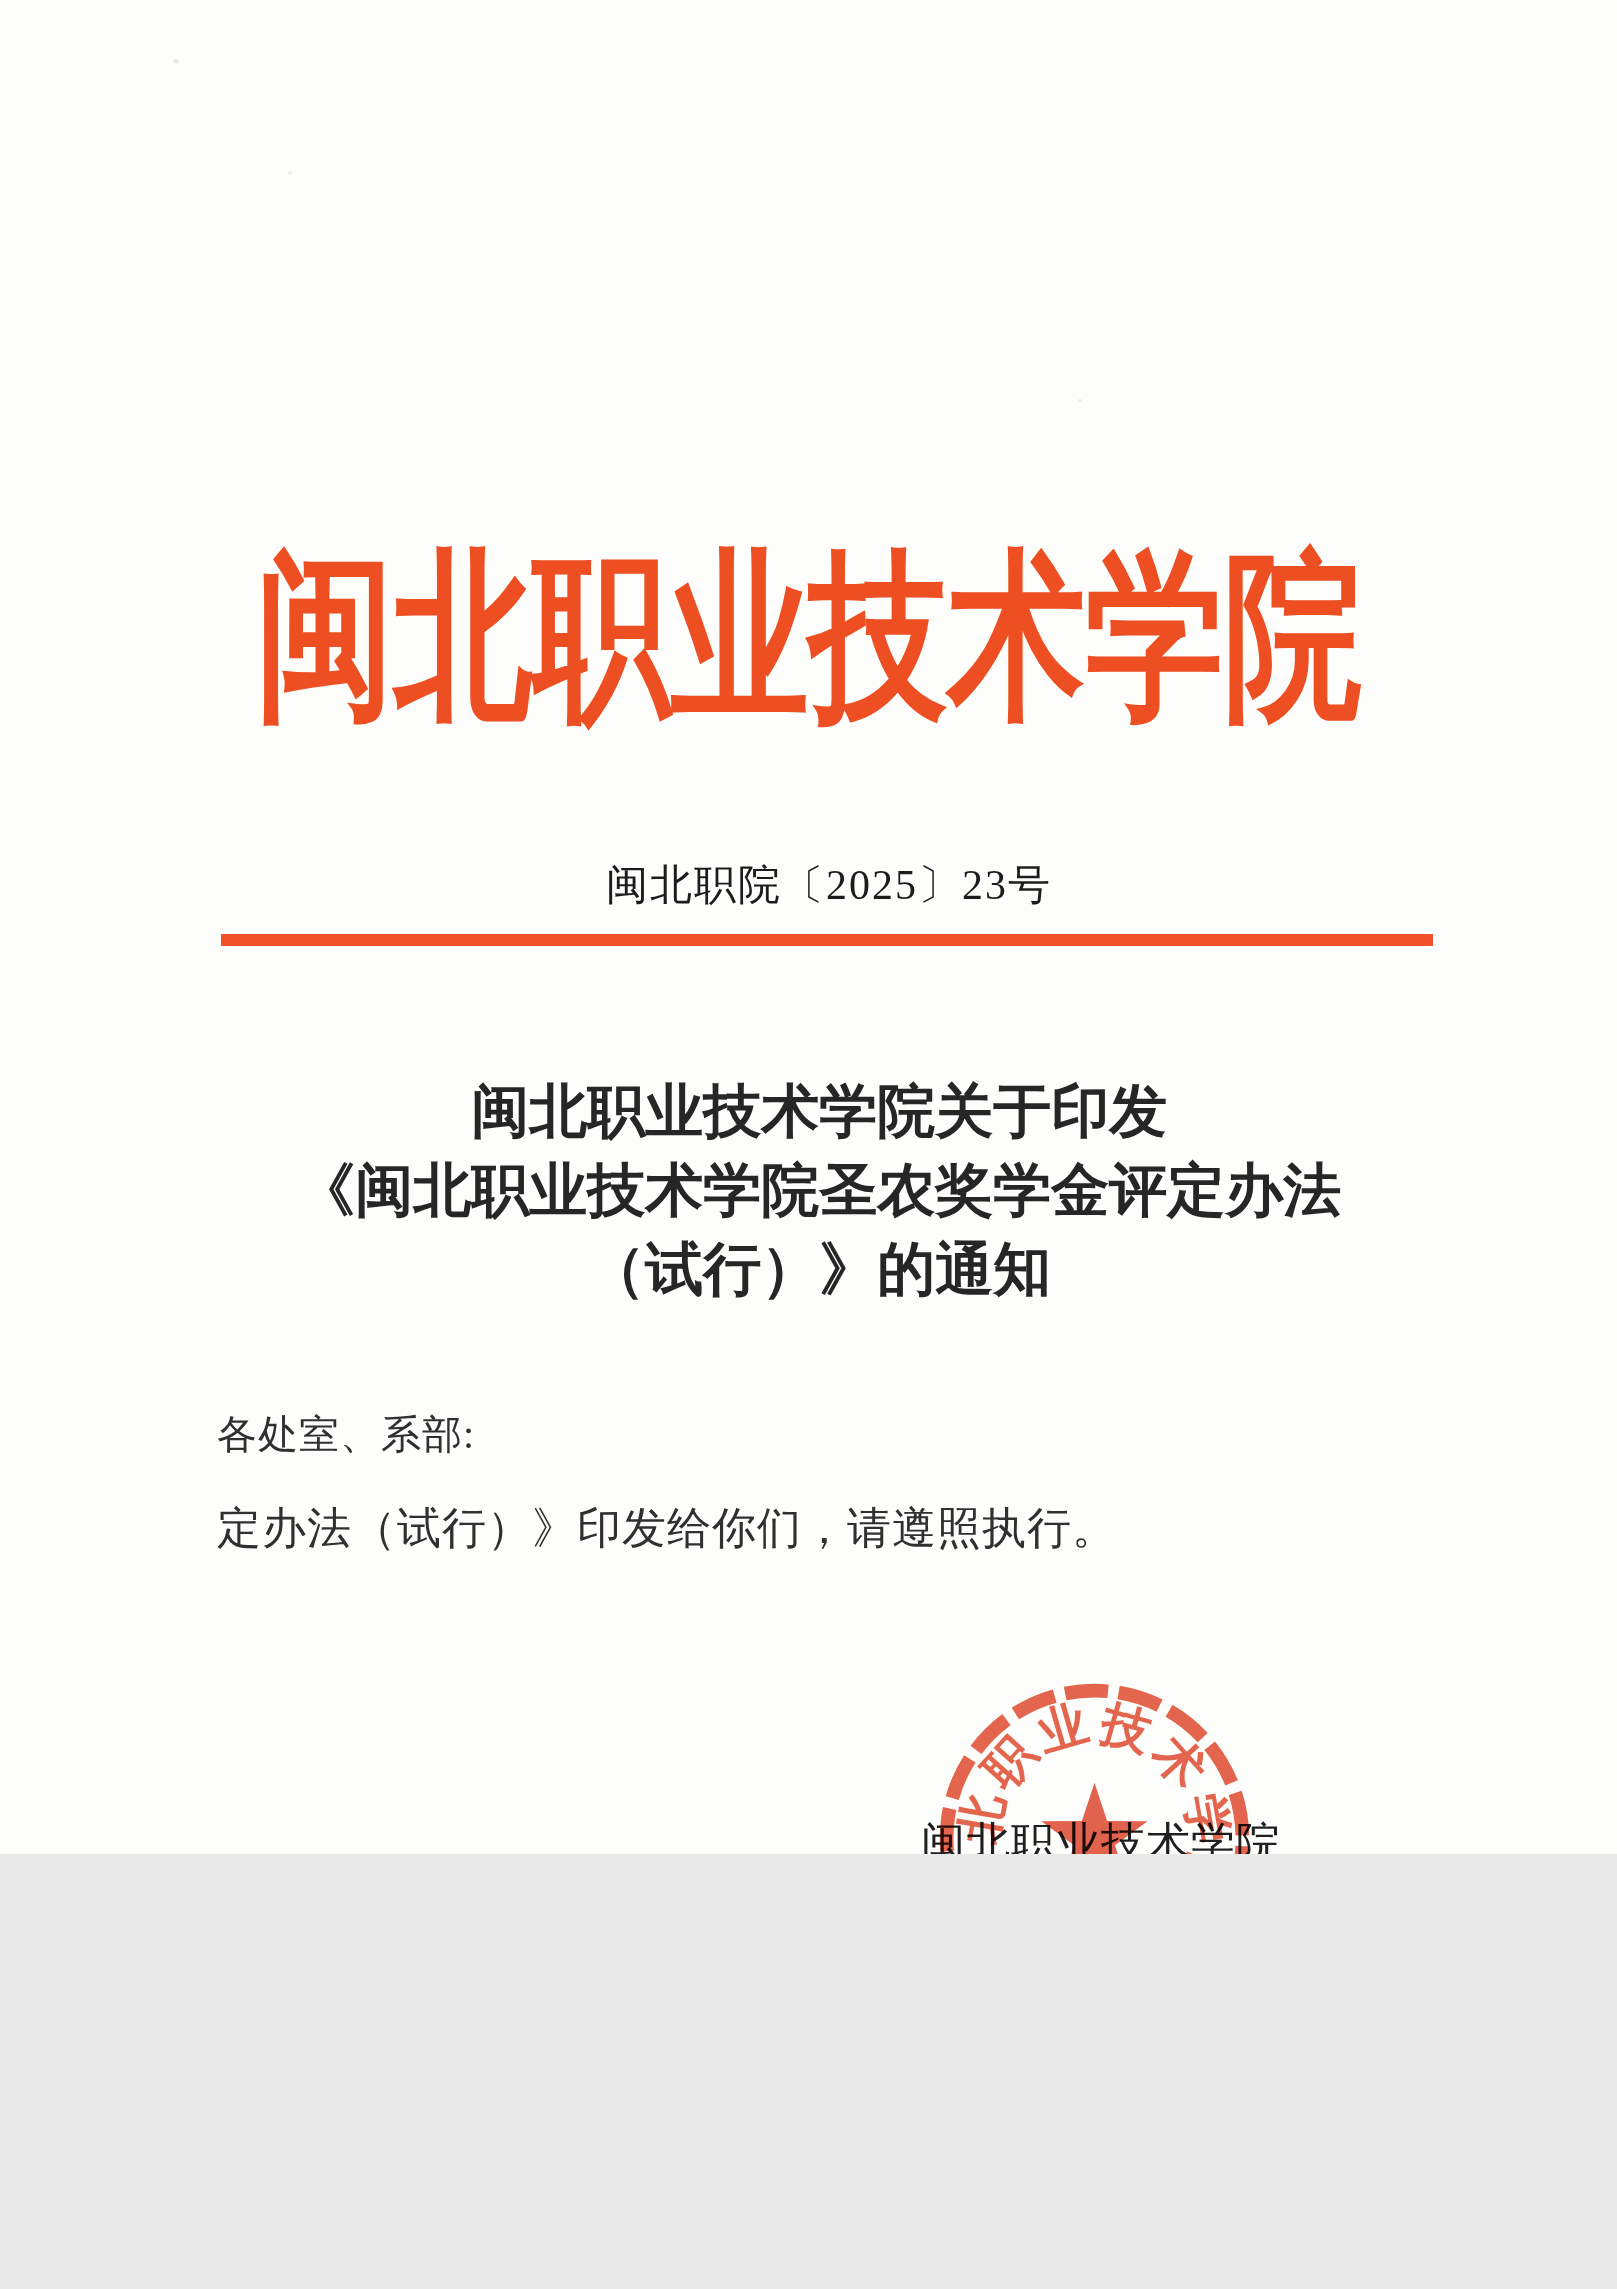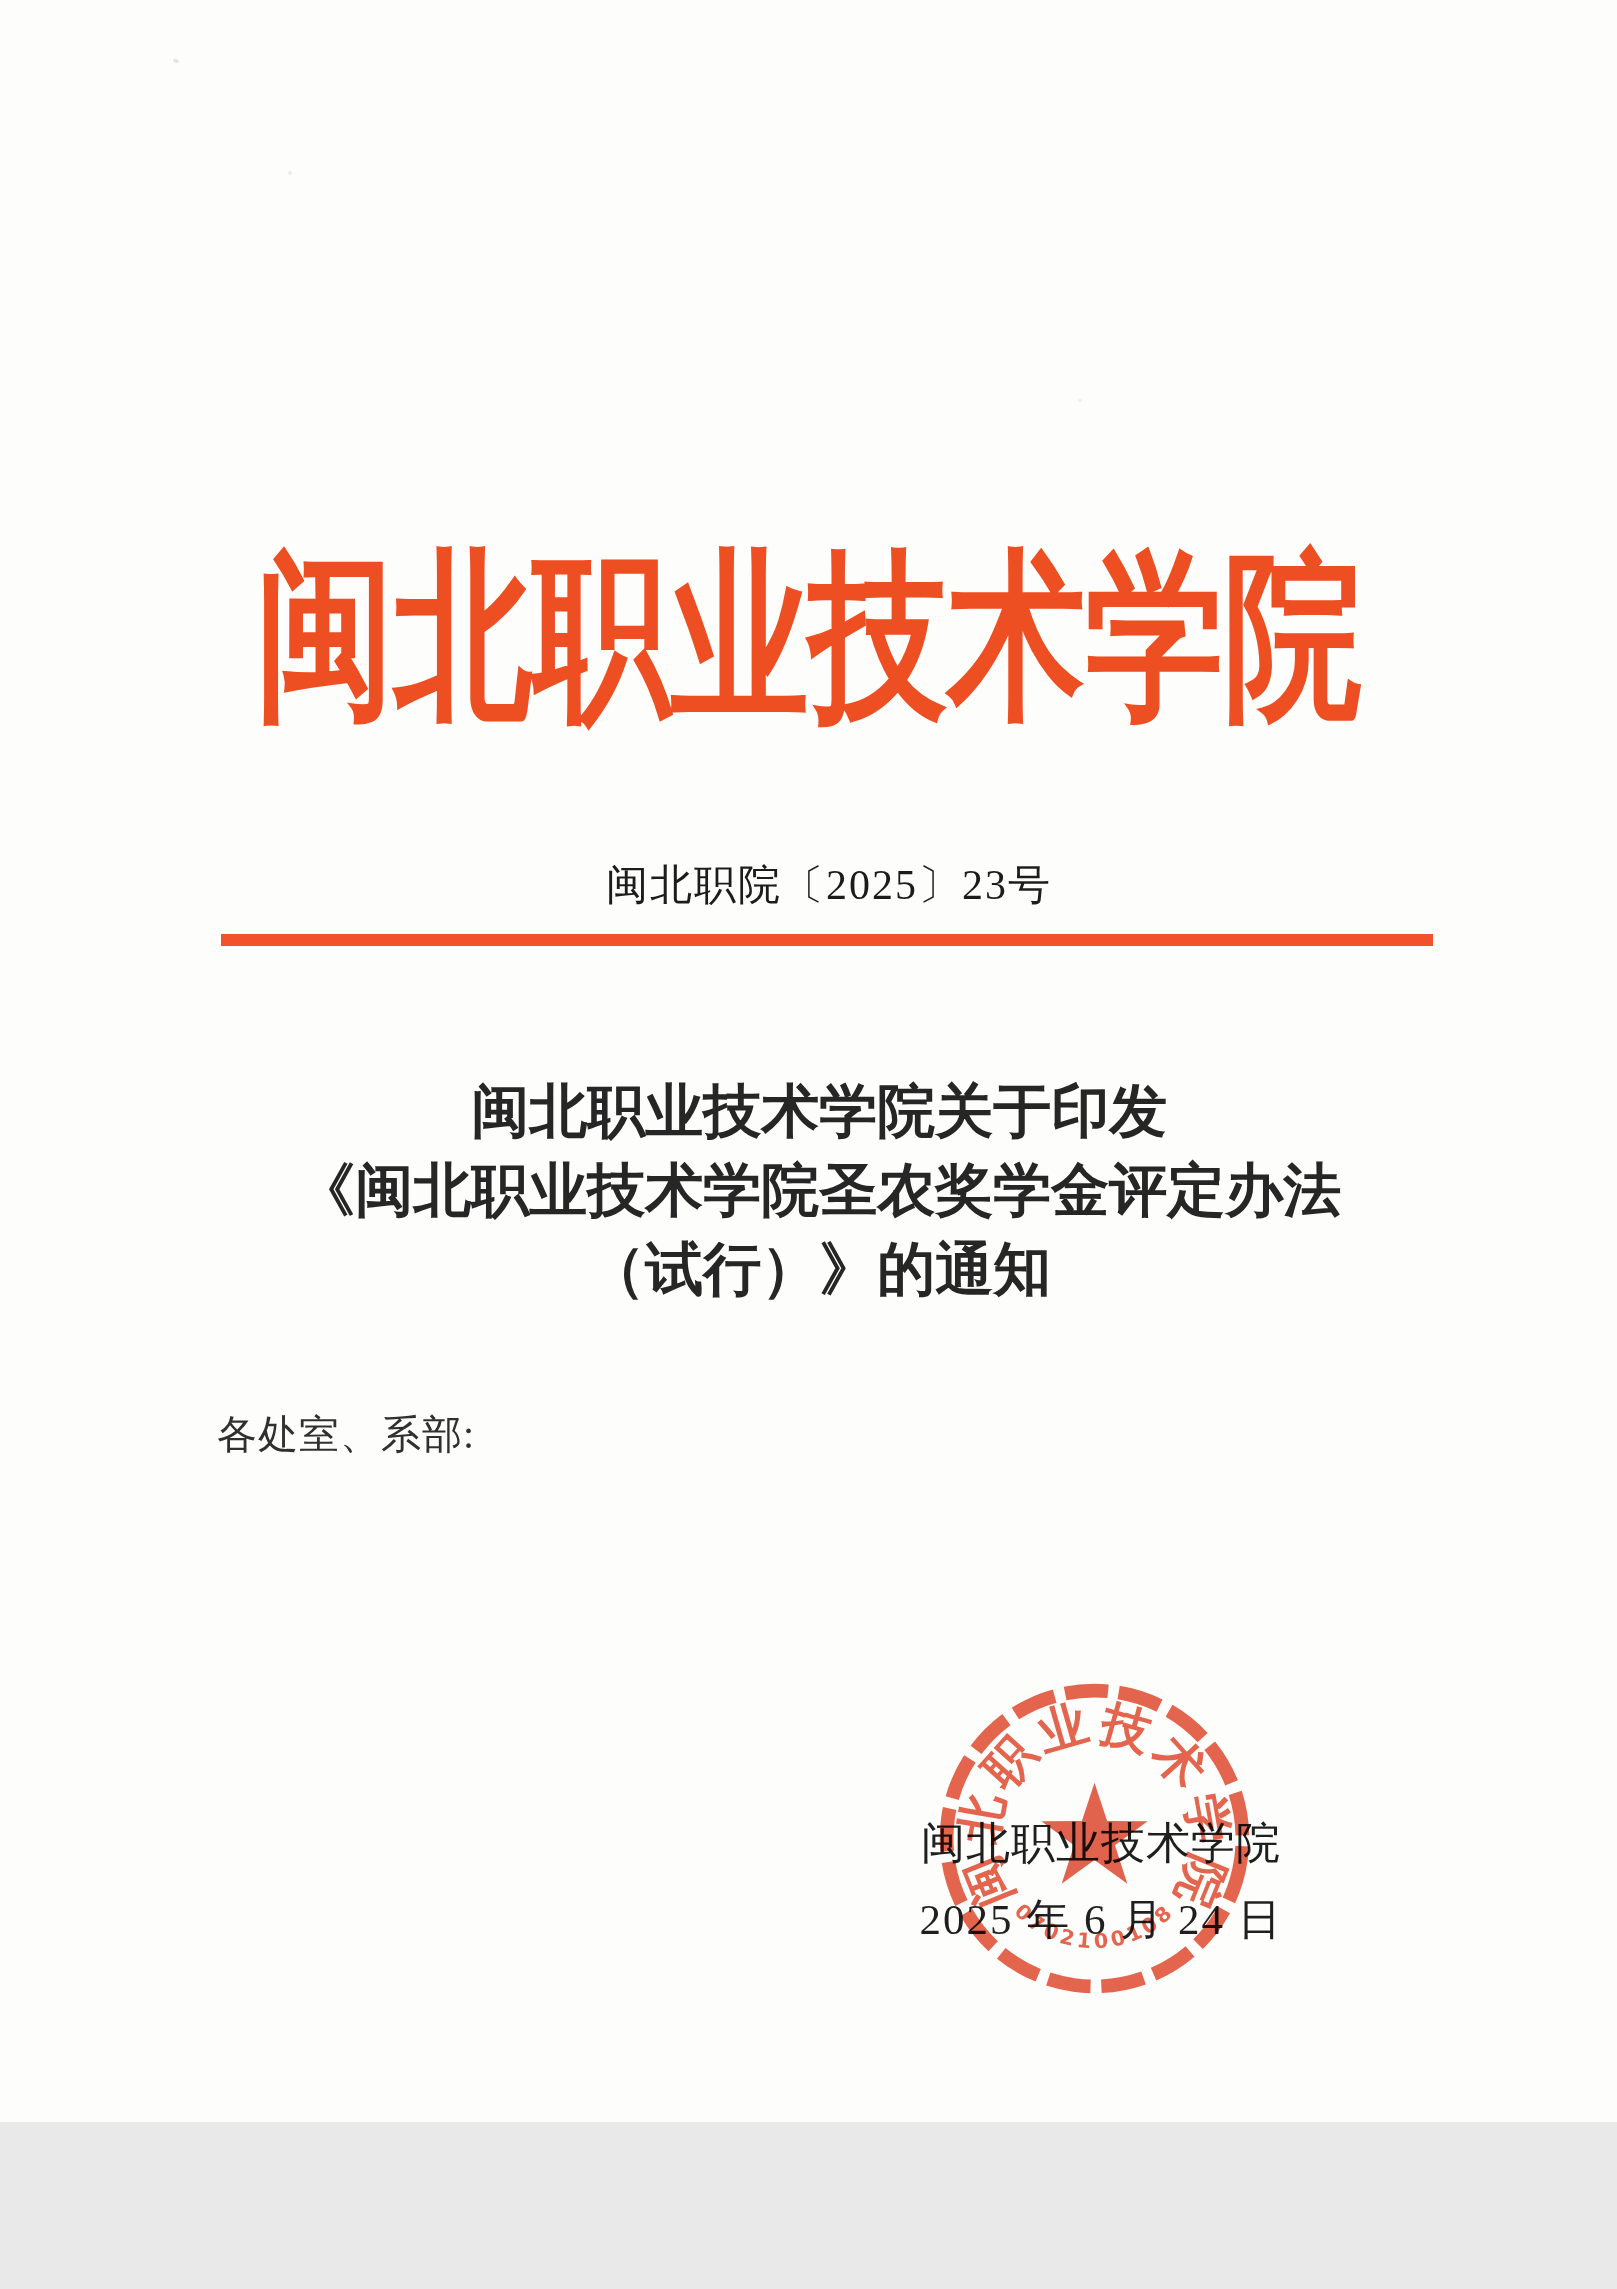--- a/index.html
+++ b/index.html
@@ -1,18 +1,18 @@
 <!DOCTYPE html>
 <html><head>
 <meta charset="utf-8">
 <style>
   html,body{margin:0;padding:0;background:#e9e9e9;}
   .page{
     position:relative;
-    width:1617px;height:2122px;
+    width:1617px;height:1854px;
     margin:0 auto;
     background:#fdfdfc;
     overflow:hidden;
     font-family:"Liberation Serif","DejaVu Serif",serif;
   }
   
   .speck{position:absolute;border-radius:50%;background:#c9c9c9;opacity:.45;}
   .speck.s1{left:173px;top:59px;width:5.9px;height:3.9px;transform:rotate(20deg);}
   .speck.s2{left:288px;top:171px;width:3.9px;height:3.9px;opacity:.3;}
   .speck.s3{left:1078px;top:399px;width:3.9px;height:2.9px;opacity:.3;}
@@ -110,20 +110,21 @@
 
   <div class="notice-title">
     <div>闽北职业技术学院关于印发</div>
     <div>《闽北职业技术学院圣农奖学金评定办法</div>
     <div>（试行）》的通知</div>
   </div>
 
   <div class="salutation">各处室、系部:</div>
 
   <div class="paragraph">
+    <div>定办法（试行）》印发给你们，请遵照执行。</div>
   </div>
 
   <div class="sig-org">闽北职业技术学院</div>
 
   <div class="sig-date">2025 年 6 月 24 日</div>
 
   <svg class="seal" viewBox="-171 -171 342 342" xmlns="http://www.w3.org/2000/svg">
     <circle class="ring" cx="0" cy="0" r="151" transform="rotate(8)"></circle>
     <g id="seal-ring-chars">
         <text transform="rotate(-112) translate(0,-100)" text-anchor="middle" class="seal-ring-char">闽</text>

